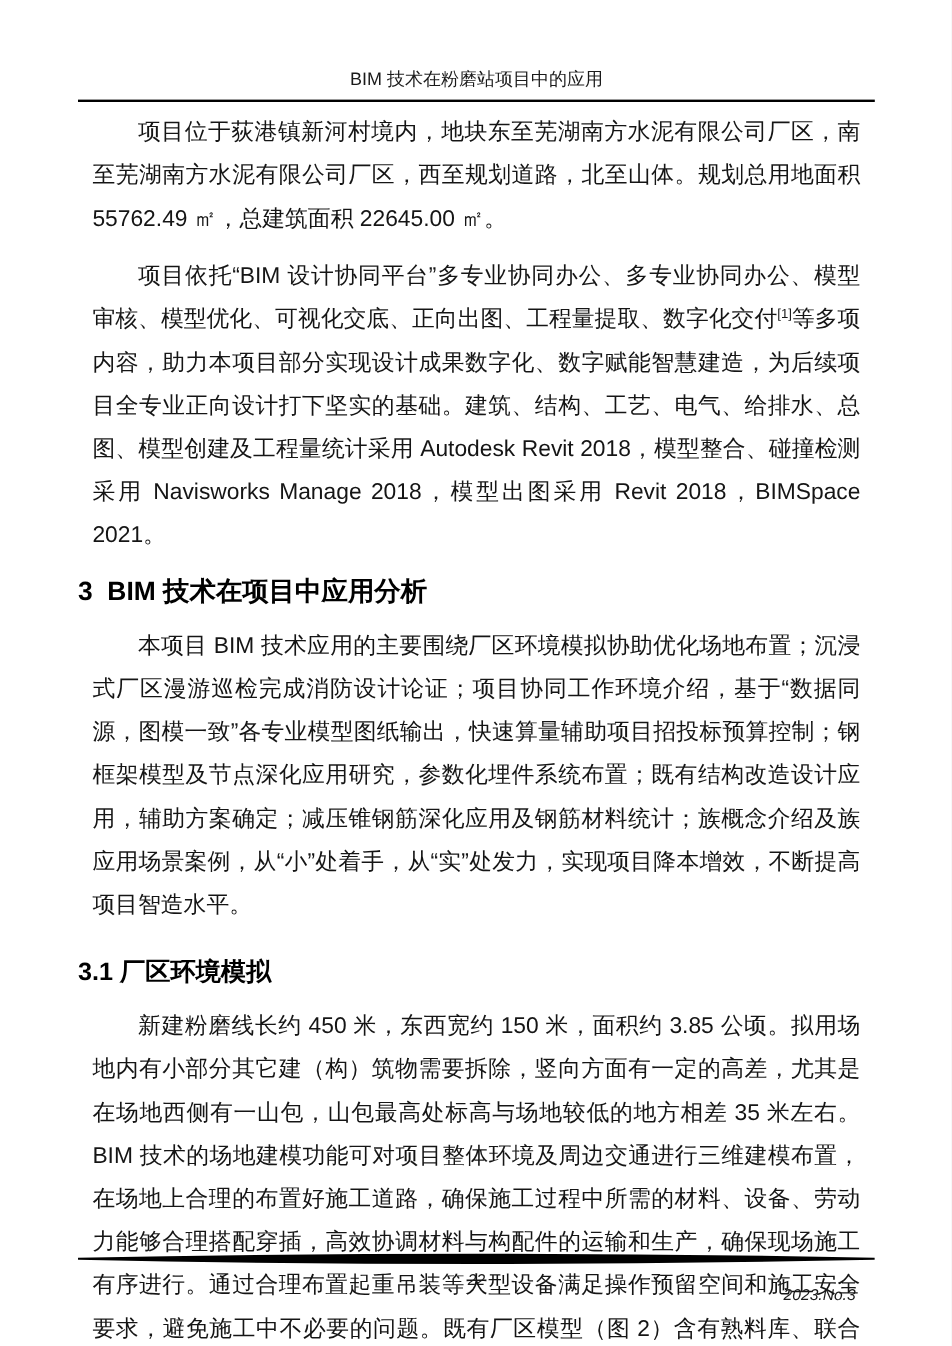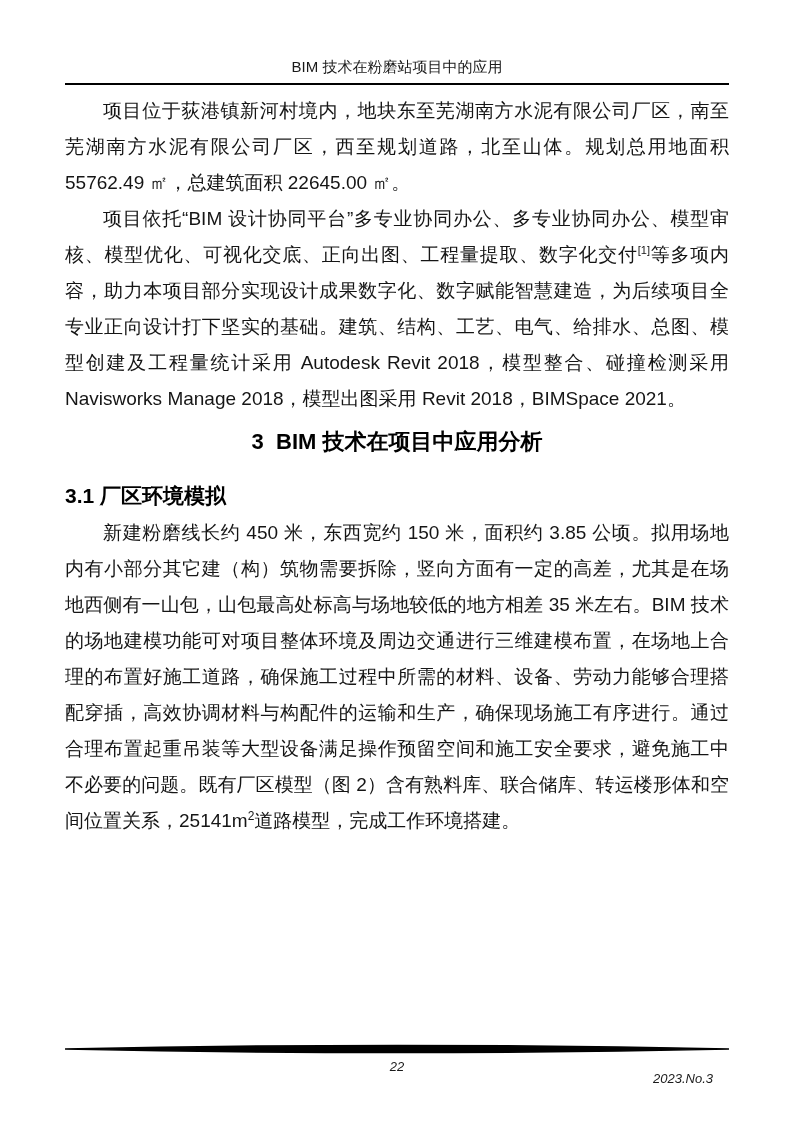--- a/index.html
+++ b/index.html
@@ -31,21 +31,21 @@
     line-height: 22px;
     color: #1a1a1a;
   }
   .header-rule {
     margin-top: 5px;
     border: 0;
     border-top: 2px solid #000000;
     width: 100%;
   }
   .body-para {
-    margin: 0;
+    margin: 12px;
     font-size: 19px;
     line-height: 36px;
     text-align: justify;
     text-justify: inter-ideograph;
     text-indent: 2em;
     color: #151515;
   }
   .body-para.first {
     margin-top: 7px;
   }
@@ -60,21 +60,20 @@
     vertical-align: super;
   }
   h2.sec-heading {
     margin: 9px 0 7px 0;
     font-size: 22px;
     line-height: 32px;
     font-weight: bold;
     color: #000000;
     white-space: pre-wrap;
     font-family: "Liberation Sans", "DejaVu Sans", sans-serif;
-    text-align: center;
   }
   h3.subsec-heading {
     margin: 23px 0 4px 0;
     font-size: 21px;
     line-height: 30px;
     font-weight: bold;
     color: #000000;
     white-space: pre-wrap;
     font-family: "Liberation Sans", "DejaVu Sans", sans-serif;
   }
@@ -119,20 +118,21 @@
     <div class="running-title">BIM 技术在粉磨站项目中的应用</div>
 
     <hr class="header-rule">
 
     <p class="body-para first">项目位于荻港镇新河村境内，地块东至芜湖南方水泥有限公司厂区，南至芜湖南方水泥有限公司厂区，西至规划道路，北至山体。规划总用地面积 55762.49 ㎡，总建筑面积 22645.00 ㎡。</p>
 
     <p class="body-para"><span>项目依托“BIM 设计协同平台”多专业协同办公、多专业协同办公、模型审核、模型优化、可视化交底、正向出图、工程量提取、数字化交付</span><sup class="ref-marker">[1]</sup><span>等多项内容，助力本项目部分实现设计成果数字化、数字赋能智慧建造，为后续项目全专业正向设计打下坚实的基础。建筑、结构、工艺、电气、给排水、总图、模型创建及工程量统计采用 Autodesk Revit 2018，模型整合、碰撞检测采用 Navisworks Manage 2018，模型出图采用 Revit 2018，BIMSpace 2021。</span></p>
 
     <h2 class="sec-heading">3  BIM 技术在项目中应用分析</h2>
 
+    <p class="body-para">本项目 BIM 技术应用的主要围绕厂区环境模拟协助优化场地布置；沉浸式厂区漫游巡检完成消防设计论证；项目协同工作环境介绍，基于“数据同源，图模一致”各专业模型图纸输出，快速算量辅助项目招投标预算控制；钢框架模型及节点深化应用研究，参数化埋件系统布置；既有结构改造设计应用，辅助方案确定；减压锥钢筋深化应用及钢筋材料统计；族概念介绍及族应用场景案例，从“小”处着手，从“实”处发力，实现项目降本增效，不断提高项目智造水平。</p>
 
     <h3 class="subsec-heading">3.1 厂区环境模拟</h3>
 
     <p class="body-para"><span>新建粉磨线长约 450 米，东西宽约 150 米，面积约 3.85 公顷。拟用场地内有小部分其它建（构）筑物需要拆除，竖向方面有一定的高差，尤其是在场地西侧有一山包，山包最高处标高与场地较低的地方相差 35 米左右。BIM 技术的场地建模功能可对项目整体环境及周边交通进行三维建模布置，在场地上合理的布置好施工道路，确保施工过程中所需的材料、设备、劳动力能够合理搭配穿插，高效协调材料与构配件的运输和生产，确保现场施工有序进行。通过合理布置起重吊装等大型设备满足操作预留空间和施工安全要求，避免施工中不必要的问题。既有厂区模型（图 2）含有熟料库、联合储库、转运楼形体和空间位置关系，25141m</span><sup class="sq-marker">2</sup><span>道路模型，完成工作环境搭建。</span></p>
 
   </div>
 
   <div class="footer">
     <svg class="footer-bar-svg" viewBox="0 0 664 12" preserveAspectRatio="none">
       <path d="M0,5 Q332,-2 664,5 Q332,12 0,5 Z" fill="#000000" stroke="#000000" stroke-width="1.6"></path>

